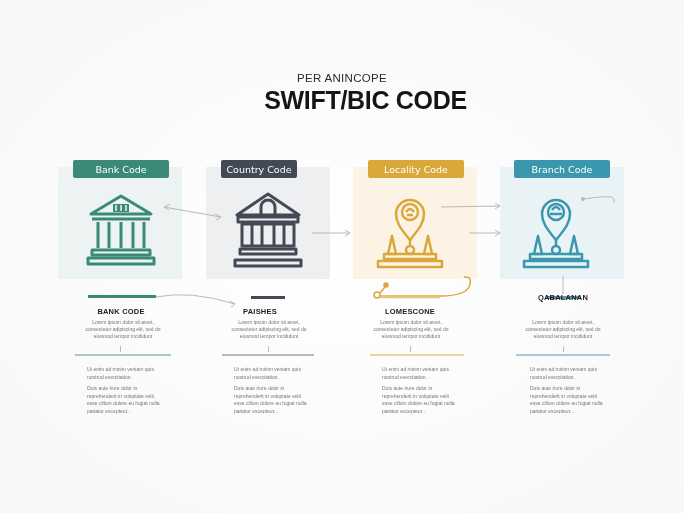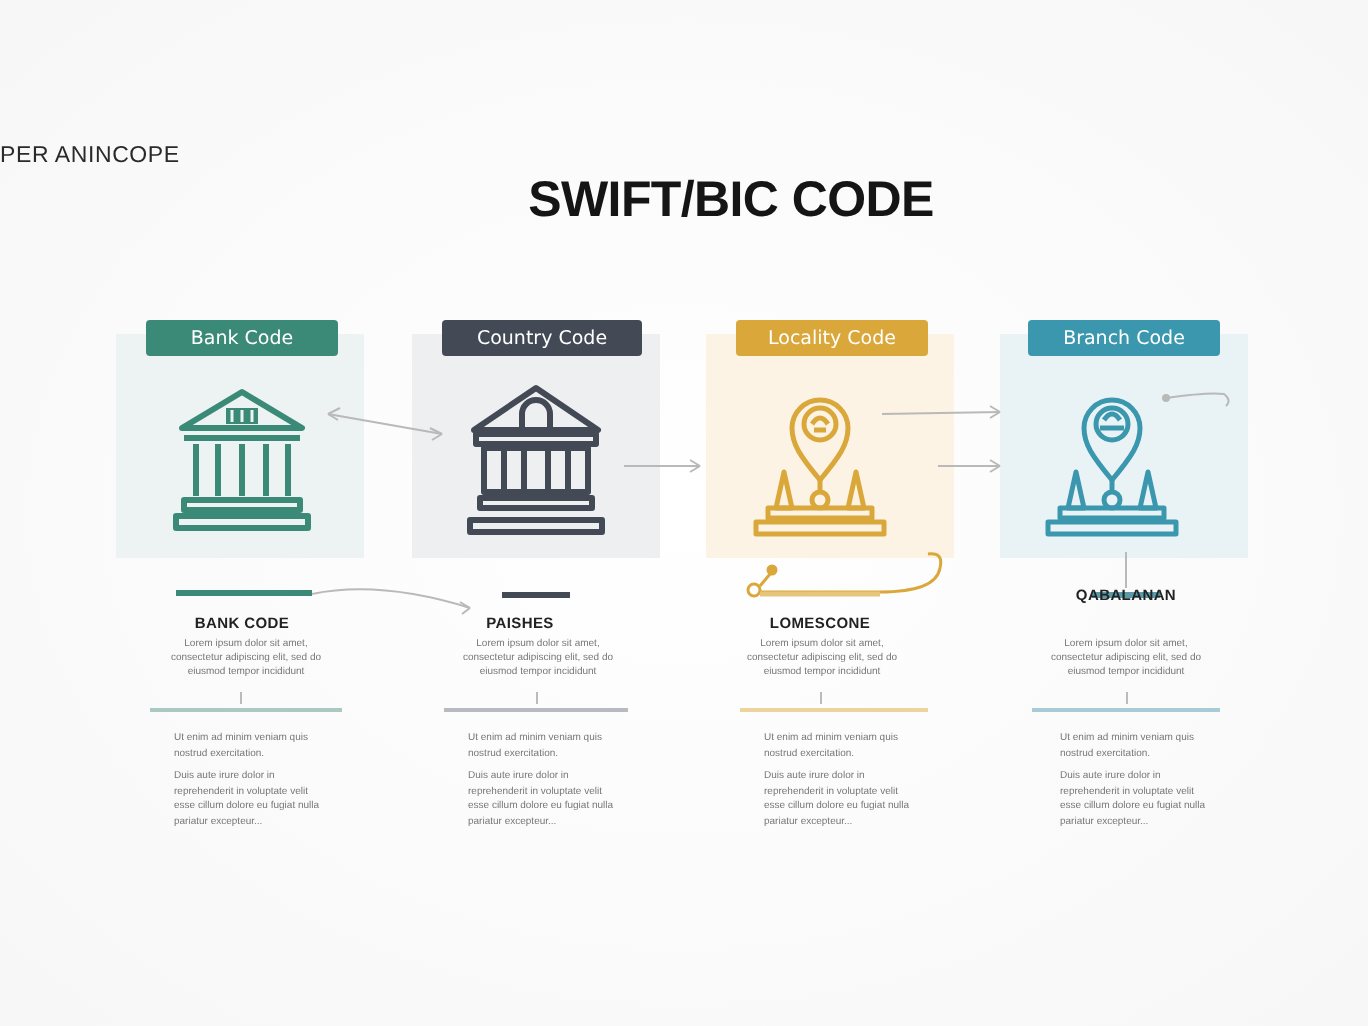--- a/index.html
+++ b/index.html
@@ -7,21 +7,21 @@
       width: 684px; height: 513px; overflow: hidden;
       background: #fbfbfb;
       font-family: "Liberation Sans", "DejaVu Sans", sans-serif;
       color: #222;
     }
     .stage { position: relative; width: 684px; height: 513px;
       background: radial-gradient(ellipse at center, #ffffff 0%, #f7f7f7 100%); }
 
     .subtitle {
       position: absolute; left: 0; width: 684px; top: 72px;
-      text-align: left; font-size: 11.5px; letter-spacing: 0.3px;
+      text-align: center; font-size: 11.5px; letter-spacing: 0.3px;
       color: #2a2a2a;
     }
     .title {
       position: absolute; left: 0; width: 684px; top: 86px;
       text-align: center; font-size: 25px; font-weight: bold;
       color: #151515; letter-spacing: -0.3px; padding-left: 47px;
     }
 
     .panel {
       position: absolute; top: 167px; width: 124px; height: 112px;
@@ -59,21 +59,21 @@
 
   <div class="subtitle">PER ANINCOPE</div>
   <div class="title">SWIFT/BIC CODE</div>
 
   <div class="panel" style="left:58px;background:#ecf3f2;"></div>
   <div class="panel" style="left:206px;background:#eeeff1;"></div>
   <div class="panel" style="left:353px;background:#fcf3e4;"></div>
   <div class="panel" style="left:500px;background:#e9f3f6;"></div>
 
   <div class="badge" style="left:73px;width:96px;background:#3b8a78;">Bank Code</div>
-  <div class="badge" style="left:221px;width:100px;background:#434a55;">Country Code</div>
+  <div class="badge" style="left:221px;width:76px;background:#434a55;">Country Code</div>
   <div class="badge" style="left:368px;width:96px;background:#d9a73a;">Locality Code</div>
   <div class="badge" style="left:514px;width:96px;background:#3a97ad;text-align:right;">Branch Code</div>
 
   <svg class="icon" style="left:86px;top:192px;" width="70" height="78" viewBox="0 0 70 78" fill="none" stroke="#3b8a78" stroke-width="3" stroke-linejoin="round">
     <path d="M5 22 L35 4 L65 22 Z"></path>
     <rect x="27" y="12" width="16" height="8" fill="#3b8a78" stroke="none"></rect>
     <line x1="30" y1="13" x2="30" y2="19" stroke="#ecf3f2" stroke-width="1.5"></line>
     <line x1="35" y1="13" x2="35" y2="19" stroke="#ecf3f2" stroke-width="1.5"></line>
     <line x1="40" y1="13" x2="40" y2="19" stroke="#ecf3f2" stroke-width="1.5"></line>
     <line x1="6" y1="27" x2="64" y2="27"></line>

